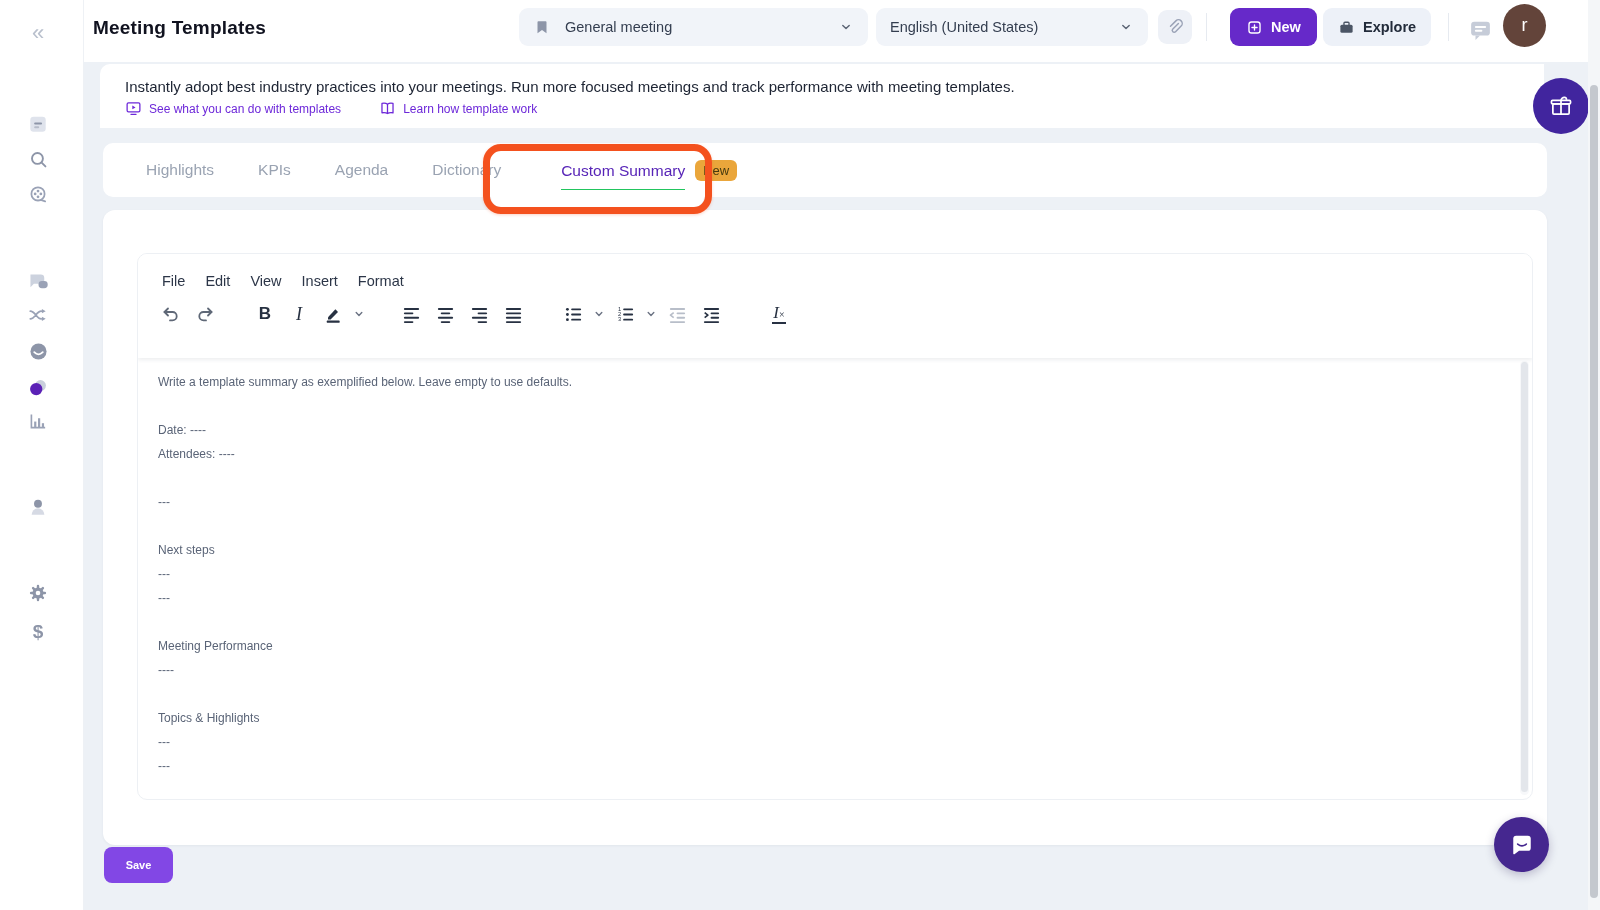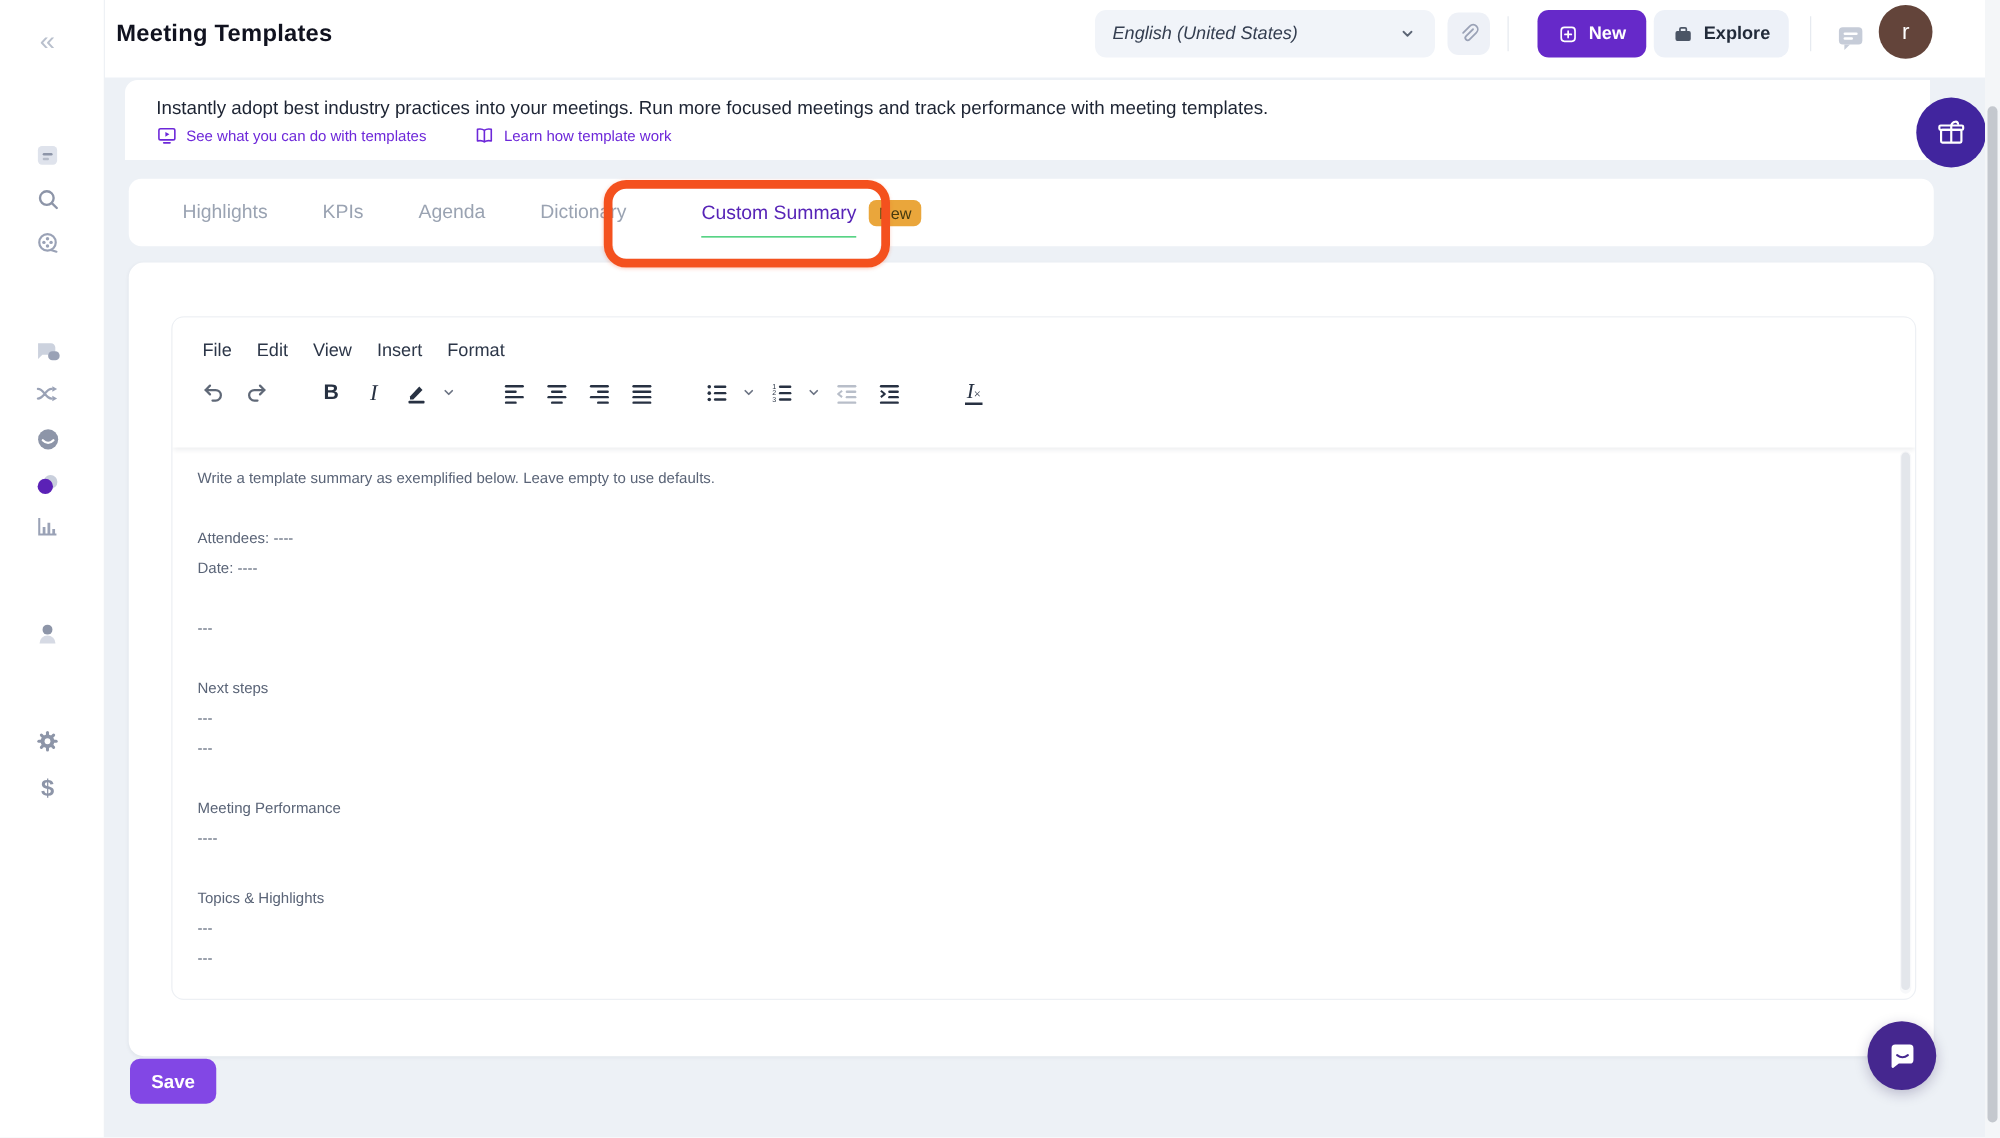--- a/index.html
+++ b/index.html
@@ -25,21 +25,21 @@
   
   .topbar { position:absolute; left:84px; top:0; width:1516px; height:62px; background:#fff; z-index:5; }
   .page-title { position:absolute; left:9px; top:17px; font-size:19px; font-weight:700; color:#10121f; letter-spacing:.2px; }
   .select {
     position:absolute; top:8px; height:38px; background:#f1f4f9; border-radius:9px;
     display:flex; align-items:center; cursor:pointer; color:#343e50; font-size:14.5px;
   }
   .sel-meeting { left:435px; width:349px; padding:0 14px; }
   .sel-lang    { left:792px; width:272px; padding:0 14px; }
   .sel-label { flex:1; padding-left:14px; }
-  .sel-lang .sel-label { padding-left:0;font-style:italic; }
+  .sel-lang .sel-label { padding-left:0; }
   .iconbtn { position:absolute; top:10px; width:34px; height:34px; background:#eef1f7; border-radius:9px;
     display:flex; align-items:center; justify-content:center; cursor:pointer; }
   .vdiv { position:absolute; top:13px; width:1px; height:28px; background:#e6eaf0; }
   .btn-new {
     position:absolute; left:1146px; top:8px; height:38px; padding:0 16px;
     background:#6629c9; color:#fff; border:none; border-radius:9px; font-size:14.5px; font-weight:700;
     display:flex; align-items:center; gap:8px; cursor:pointer; font-family:inherit;
   }
   .btn-explore {
     position:absolute; left:1239px; top:8px; height:38px; padding:0 15px;
@@ -107,21 +107,21 @@
   .tx small { font-size:10px; font-style:normal; }
   .ed-content { position:relative; padding:12px 0 0 20px; font-size:12px; color:#5a6477; z-index:1; }
   .ed-line { height:24px; line-height:24px; white-space:pre; }
   .ed-scroll { position:absolute; right:3px; top:107px; bottom:4px; width:9px; background:#f7f8fa; border-radius:5px; }
   .ed-thumb { position:absolute; left:1px; top:1px; width:7px; height:99%; background:#e3e6eb; border-radius:4px; }
 
   
   .btn-save {
     position:absolute; left:104px; top:847px; width:69px; height:36px;
     background:#8247e5; color:#fff; border:none; border-radius:8px;
-    font-size:15px; font-weight:700; cursor:pointer; font-family:inherit; z-index:3;
+    font-size:11px; font-weight:700; cursor:pointer; font-family:inherit; z-index:3;
   }
 
   
   .gift-fab {
     position:absolute; left:1533px; top:78px; width:56px; height:56px; border-radius:50%;
     background:#41259e; display:flex; align-items:center; justify-content:center; z-index:7; cursor:pointer;
   }
   .chat-fab {
     position:absolute; left:1494px; top:817px; width:55px; height:55px; border-radius:50%;
     background:#45278f; display:flex; align-items:center; justify-content:center; z-index:50; cursor:pointer;
@@ -214,20 +214,29 @@
     </svg>
   </div>
   <div class="side-ic dollar" style="top:620px">
     <span>$</span>
   </div>
 </aside>
 
 <header class="topbar">
   <h1 class="page-title">Meeting Templates</h1>
 
+  <div class="select sel-meeting">
+    <svg width="18" height="18" viewBox="0 0 20 20">
+      <path d="M6 3.5 h8 c.6 0 1 .45 1 1 V17 l-5-3.6 L5 17 V4.5 c0-.55.4-1 1-1 z" fill="#8d95a8"></path>
+    </svg>
+    <span class="sel-label">General meeting</span>
+    <svg width="16" height="16" viewBox="0 0 20 20">
+      <path d="M6 8 l4 4 4-4" fill="none" stroke="#5c6575" stroke-width="1.8" stroke-linecap="round" stroke-linejoin="round"></path>
+    </svg>
+  </div>
 
   <div class="select sel-lang">
     <span class="sel-label">English (United States)</span>
     <svg width="16" height="16" viewBox="0 0 20 20">
       <path d="M6 8 l4 4 4-4" fill="none" stroke="#5c6575" stroke-width="1.8" stroke-linecap="round" stroke-linejoin="round"></path>
     </svg>
   </div>
 
   <div class="iconbtn" style="left:1074px">
     <svg width="18" height="18" viewBox="0 0 20 20">
@@ -444,22 +453,22 @@
         <div class="tgap" style="width:34px"></div>
         <div class="tbtn">
           <span class="tx">I<small>×</small></span>
         </div>
       </div>
     </div>
 
     <div class="ed-content">
       <div class="ed-line">Write a template summary as exemplified below. Leave empty to use defaults.</div>
       <div class="ed-line"></div>
+      <div class="ed-line">Date: ----</div>
       <div class="ed-line">Attendees: ----</div>
-      <div class="ed-line">Date: ----</div>
       <div class="ed-line"></div>
       <div class="ed-line">---</div>
       <div class="ed-line"></div>
       <div class="ed-line">Next steps</div>
       <div class="ed-line">---</div>
       <div class="ed-line">---</div>
       <div class="ed-line"></div>
       <div class="ed-line">Meeting Performance</div>
       <div class="ed-line">----</div>
       <div class="ed-line"></div>

